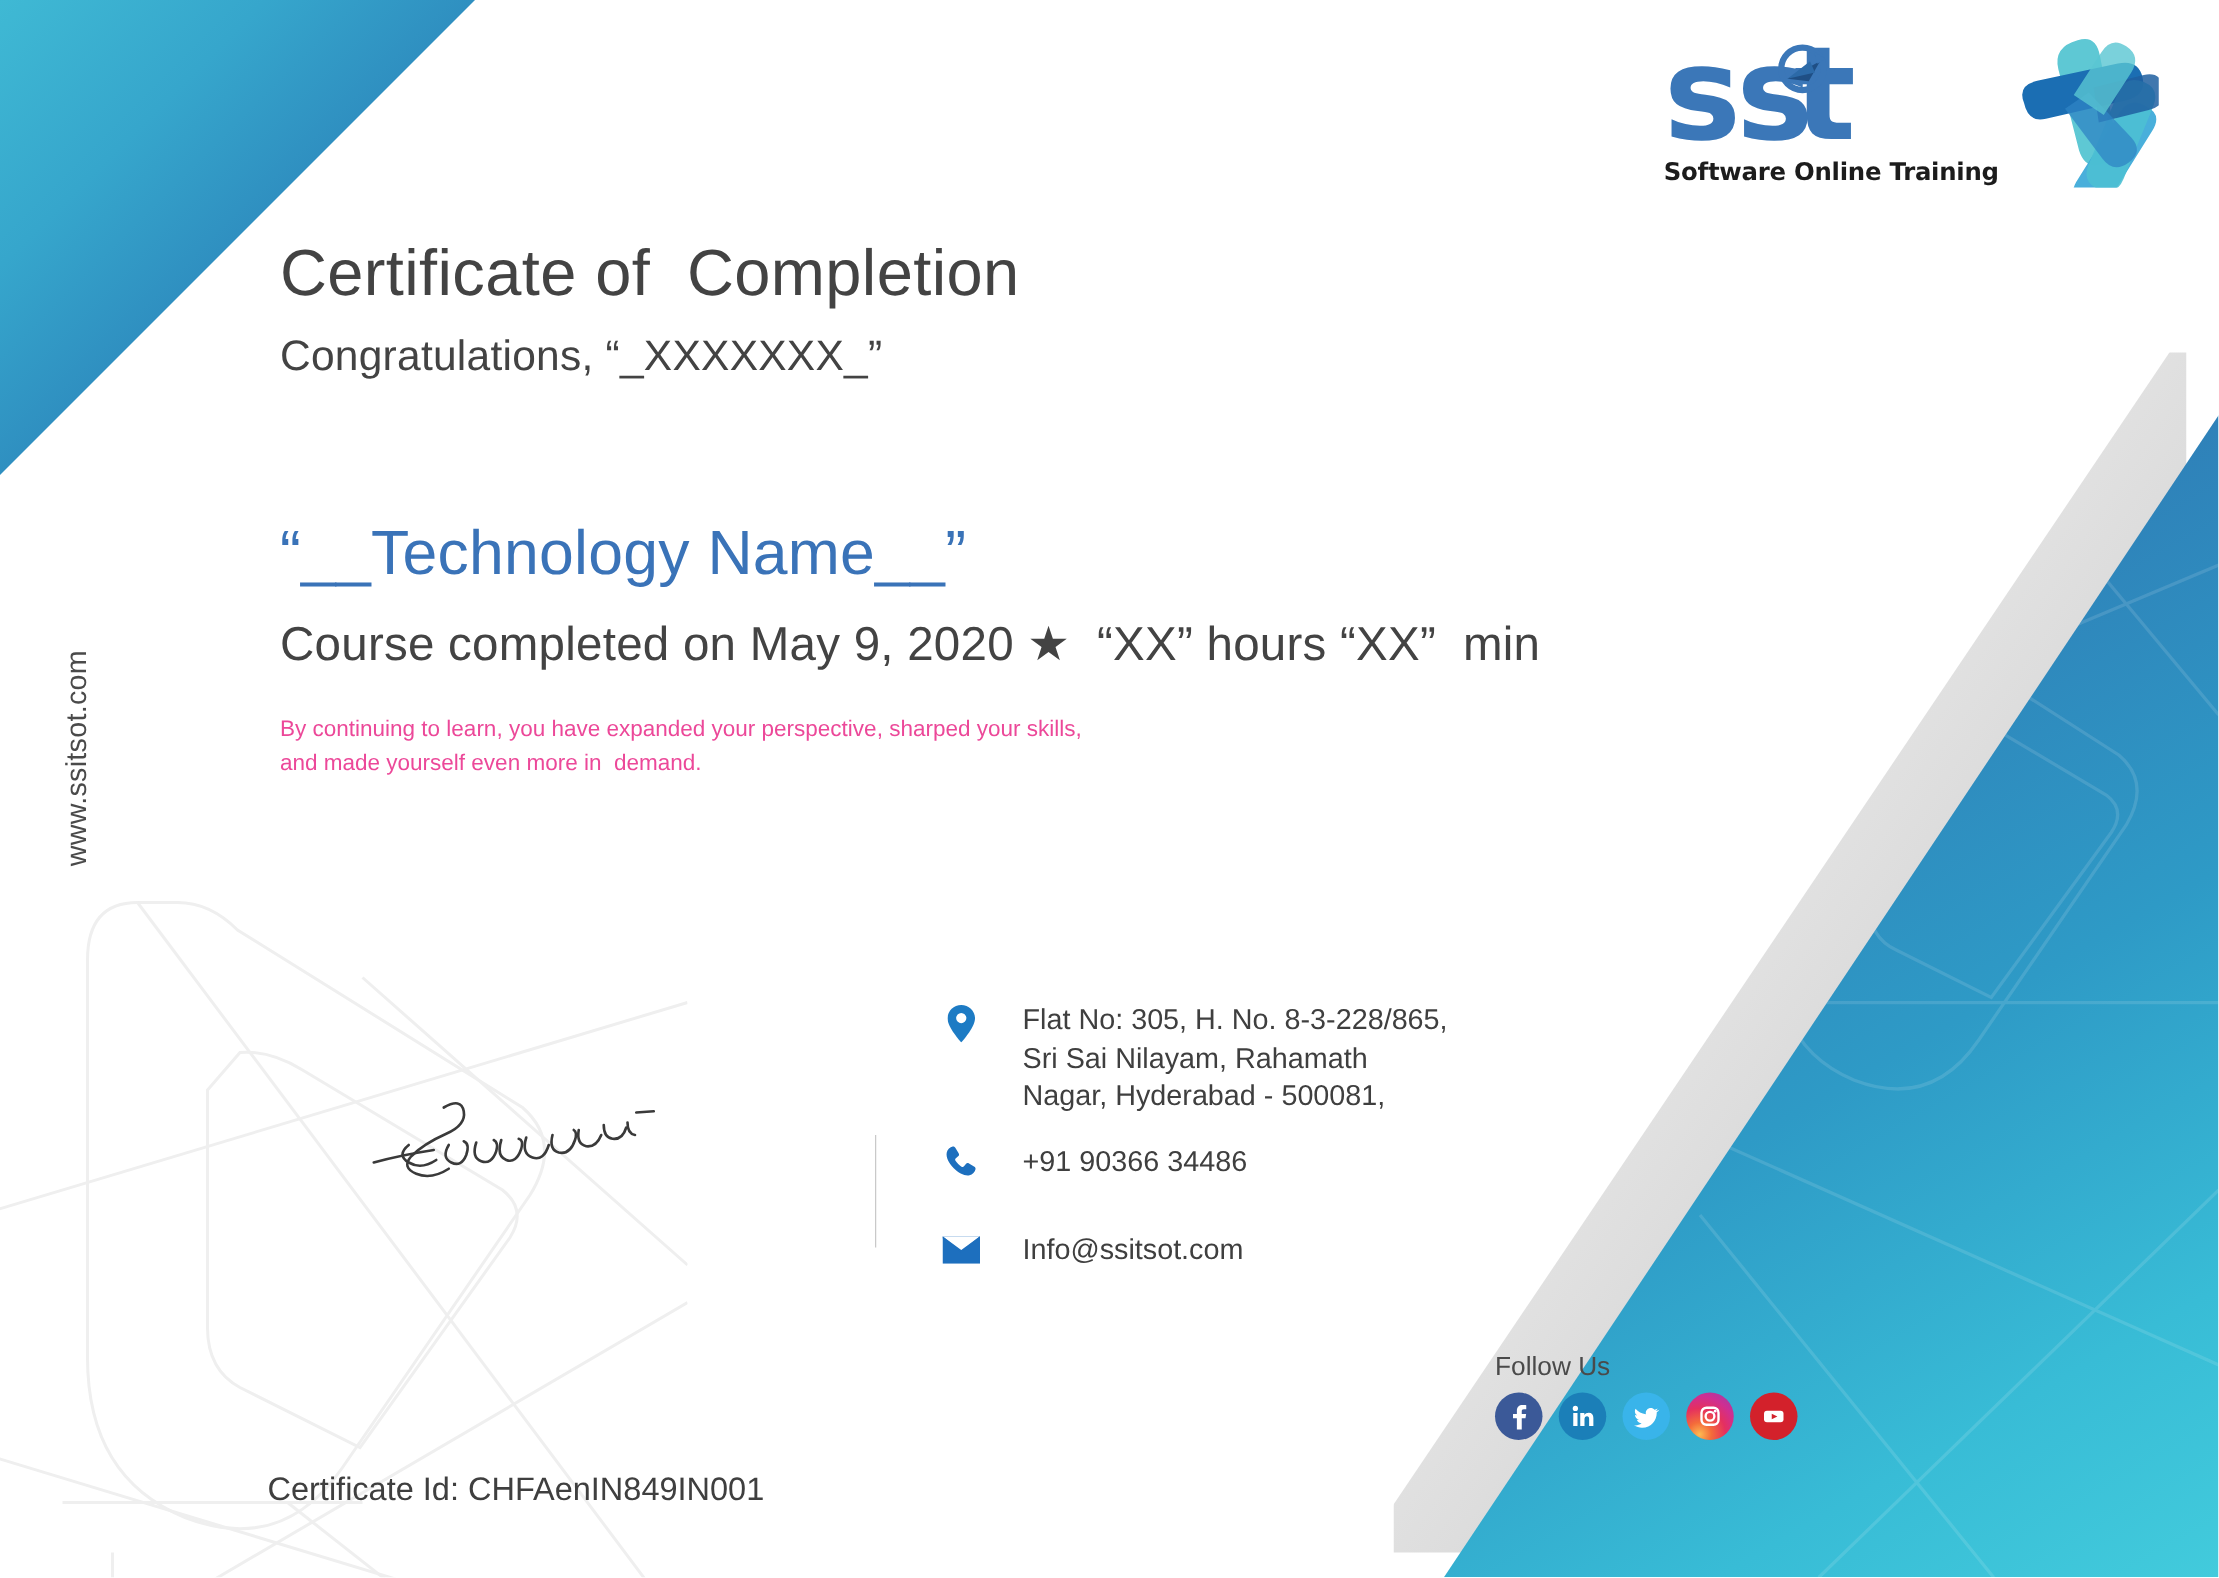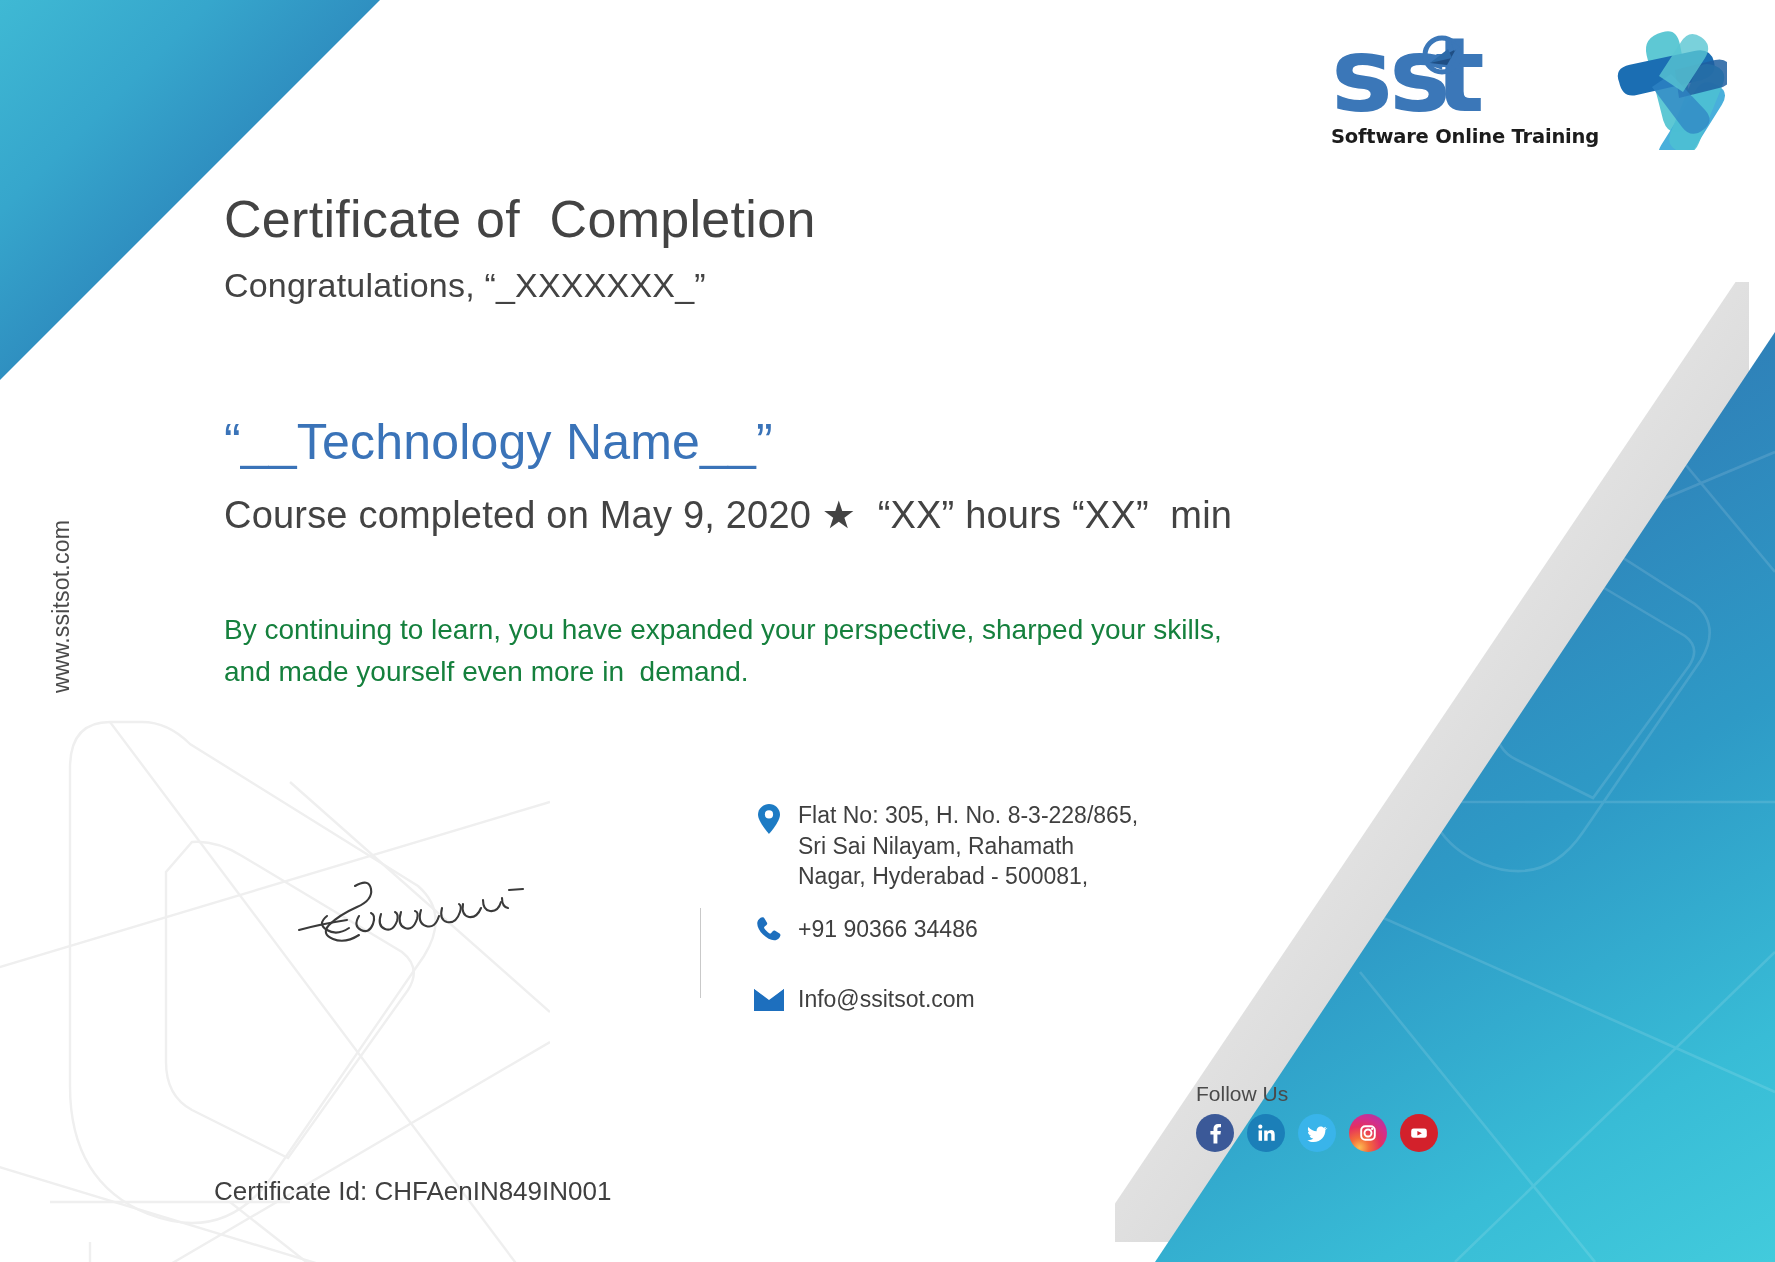--- a/index.html
+++ b/index.html
@@ -143,23 +143,23 @@
   }
   .course-line {
     margin-top: 22px;
     font-size: 38px;
     color: #434343;
     font-weight: 400;
     letter-spacing: .2px;
     white-space: pre;
   }
   .blurb {
-    margin-top: 72px;
-    font-size: 28px;
-    color: #15803d;
+    margin-top: 32px;
+    font-size: 18px;
+    color: #ec4899;
     line-height: 1.5;
     max-width: 1060px;
   }
   .blurb span { display: block; white-space: pre; }
 
   
   .sign-block {
     position: absolute;
     left: 222px;
     top: 876px;
@@ -188,20 +188,21 @@
   .contact {
     position: absolute;
     left: 752px;
     top: 800px;
     z-index: 5;
   }
   .c-row {
     display: flex;
     align-items: flex-start;
     margin-bottom: 22px;
+    gap: 20px;
   }
   .c-ico {
     width: 34px;
     flex: 0 0 34px;
     display: flex;
     justify-content: center;
     padding-top: 4px;
   }
   .c-txt {
     font-size: 23px;

